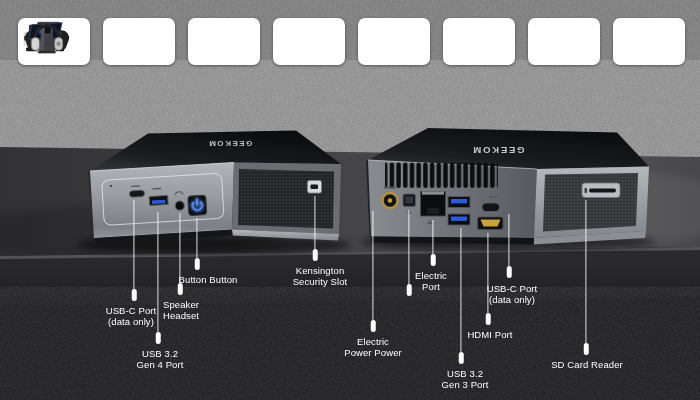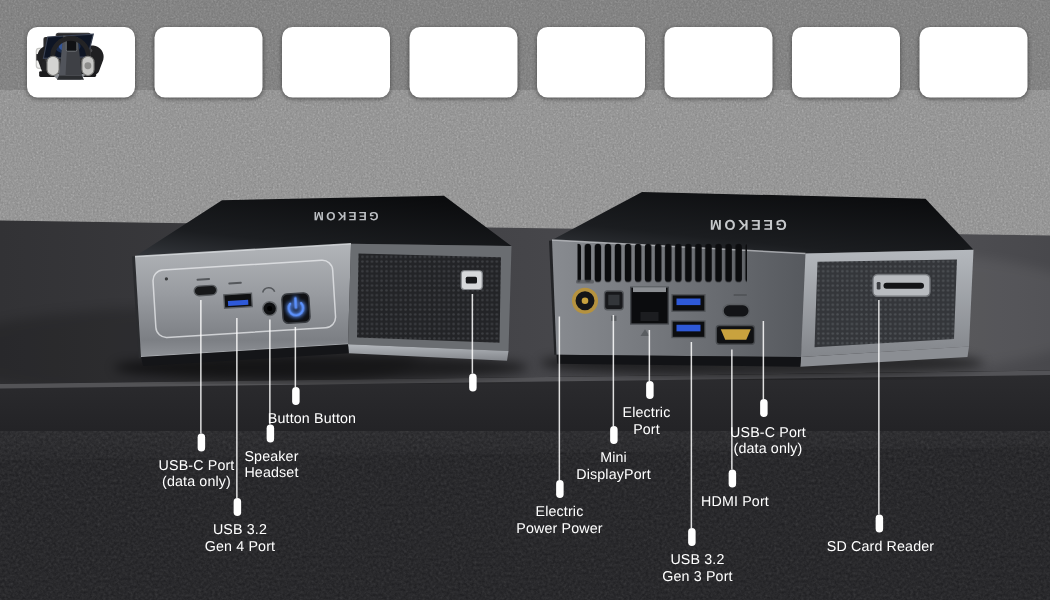--- a/index.html
+++ b/index.html
@@ -354,28 +354,28 @@
     <span>USB 3.2</span>
       <span>Gen 4 Port</span>
   </div>
   <div class="label" style="left:181px;top:299px">
     <span>Speaker</span>
       <span>Headset</span>
   </div>
   <div class="label" style="left:208px;top:274px">
     <span>Button Button</span>
   </div>
+  <div class="label" style="left:320px;top:265px">
+    <span>Kensington</span>
+      <span>Security Slot</span>
+  </div>
   <div class="label" style="left:373px;top:336px">
     <span>Electric</span>
       <span>Power Power</span>
   </div>
-  <div class="label" style="left:409px;top:300px">
-    <span>Mini</span>
-      <span>DisplayPort</span>
-  </div>
   <div class="label" style="left:431px;top:270px">
     <span>Electric</span>
       <span>Port</span>
   </div>
   <div class="label" style="left:465px;top:368px">
     <span>USB 3.2</span>
       <span>Gen 3 Port</span>
   </div>
   <div class="label" style="left:490px;top:329px">
     <span>HDMI Port</span>

